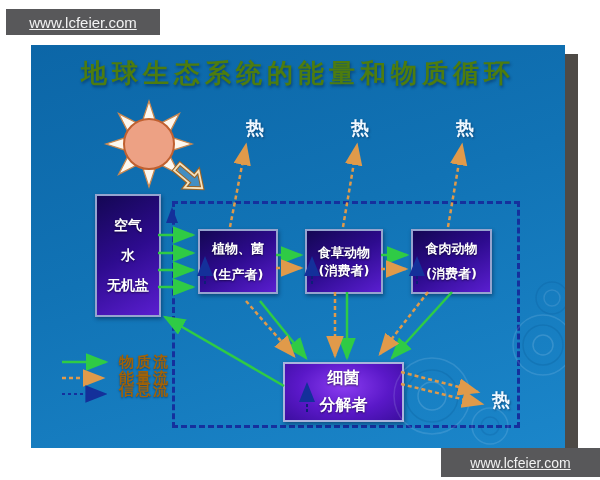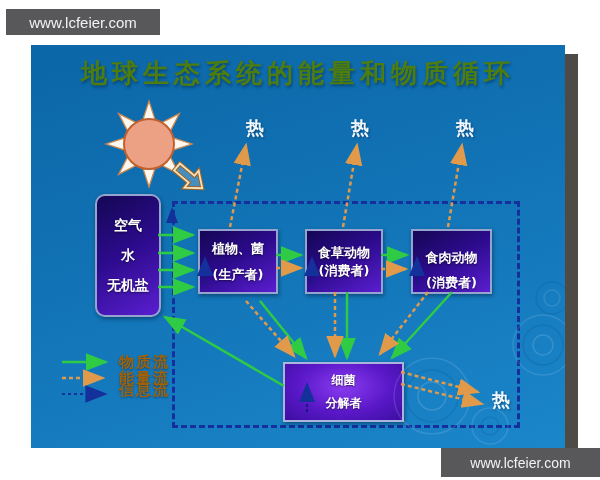--- a/index.html
+++ b/index.html
@@ -5,21 +5,21 @@
   html,body{margin:0;padding:0;}
   body{
     width:600px;height:480px;position:relative;background:#ffffff;
     font-family:"DejaVu Sans","Liberation Sans",sans-serif;
     overflow:hidden;
   }
   .abs{position:absolute;}
   
   .banner{
     background:#58585a;color:#f2f2f2;display:flex;align-items:center;justify-content:center;
-    font-family:"Liberation Sans",sans-serif;z-index:10;
+    font-family:"Liberation Sans",sans-serif;z-index:10;text-decoration:underline;
   }
   #banner-top{left:6px;top:9px;width:154px;height:26px;font-size:15px;}
   #banner-bottom{left:441px;top:448px;width:159px;height:29px;font-size:14px;}
   
   #stage{
     left:31px;top:45px;width:534px;height:403px;z-index:1;
     background:linear-gradient(163deg,#0c66a7 0%,#1173b5 45%,#1b86ca 100%);
   }
   #stage-shadow{left:565px;top:54px;width:13px;height:394px;background:#4e4a46;z-index:0;}
   
@@ -35,26 +35,26 @@
   }
   
   .node{
     z-index:3;display:flex;flex-direction:column;align-items:center;justify-content:center;
     color:#ffffff;font-weight:bold;text-align:center;
     border:2px solid #95a4cf;
     background:linear-gradient(150deg,#140754 0%,#2d0b8e 48%,#5a1ed0 100%);
     box-shadow:1px 2px 4px rgba(0,20,50,.45);
     text-shadow:0 1px 2px rgba(0,0,0,.55);
   }
-  #node-abiotic{left:95px;top:194px;width:62px;height:119px;font-size:14px;gap:12px;border-radius:10px;}
+  #node-abiotic{left:95px;top:194px;width:62px;height:119px;font-size:14px;gap:12px;}
   #node-producer{left:198px;top:229px;width:76px;height:61px;font-size:13px;gap:8px;}
   #node-herbivore{left:305px;top:229px;width:74px;height:61px;font-size:13px;gap:0;}
-  #node-carnivore{left:411px;top:229px;width:77px;height:61px;font-size:13px;gap:7px;justify-content:flex-end;}
+  #node-carnivore{left:411px;top:229px;width:77px;height:61px;font-size:13px;gap:7px;}
   #node-decomposer{
-    left:283px;top:362px;width:117px;height:56px;font-size:12px;gap:6px;
+    left:283px;top:362px;width:117px;height:56px;font-size:16px;gap:6px;
     background:radial-gradient(ellipse at 50% 40%,#8a3cf0 0%,#5a18c8 55%,#3c0ea0 100%);
     border-color:#aab4dd;
   }
   
   .heat{
     z-index:4;color:#f0f8ff;font-weight:bold;font-size:18px;
     text-shadow:1px 1px 2px rgba(0,25,60,.5);
   }
   #heat-top-1{left:246px;top:116px;}
   #heat-top-2{left:351px;top:116px;}

